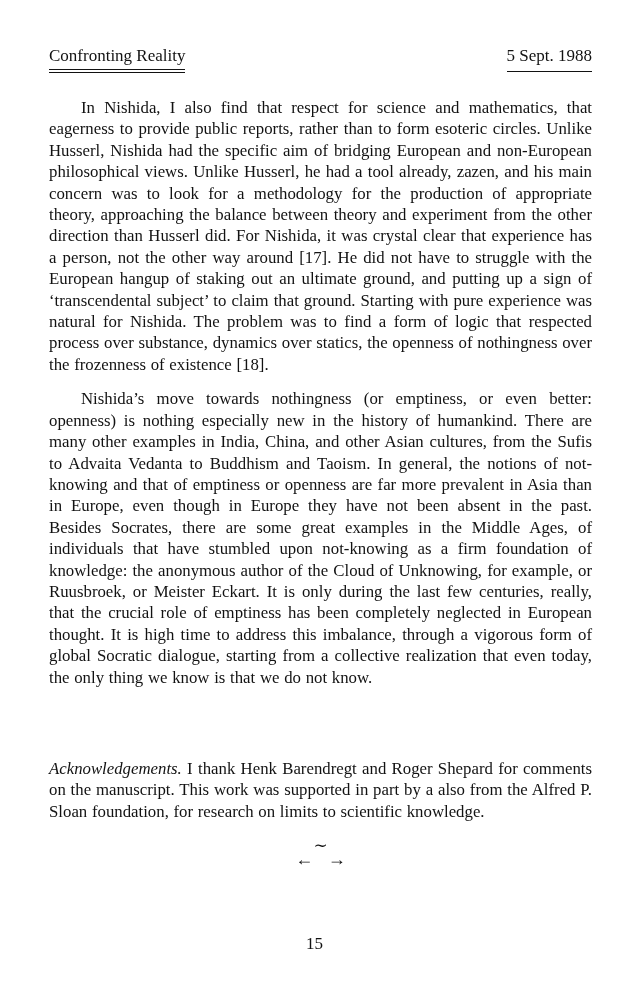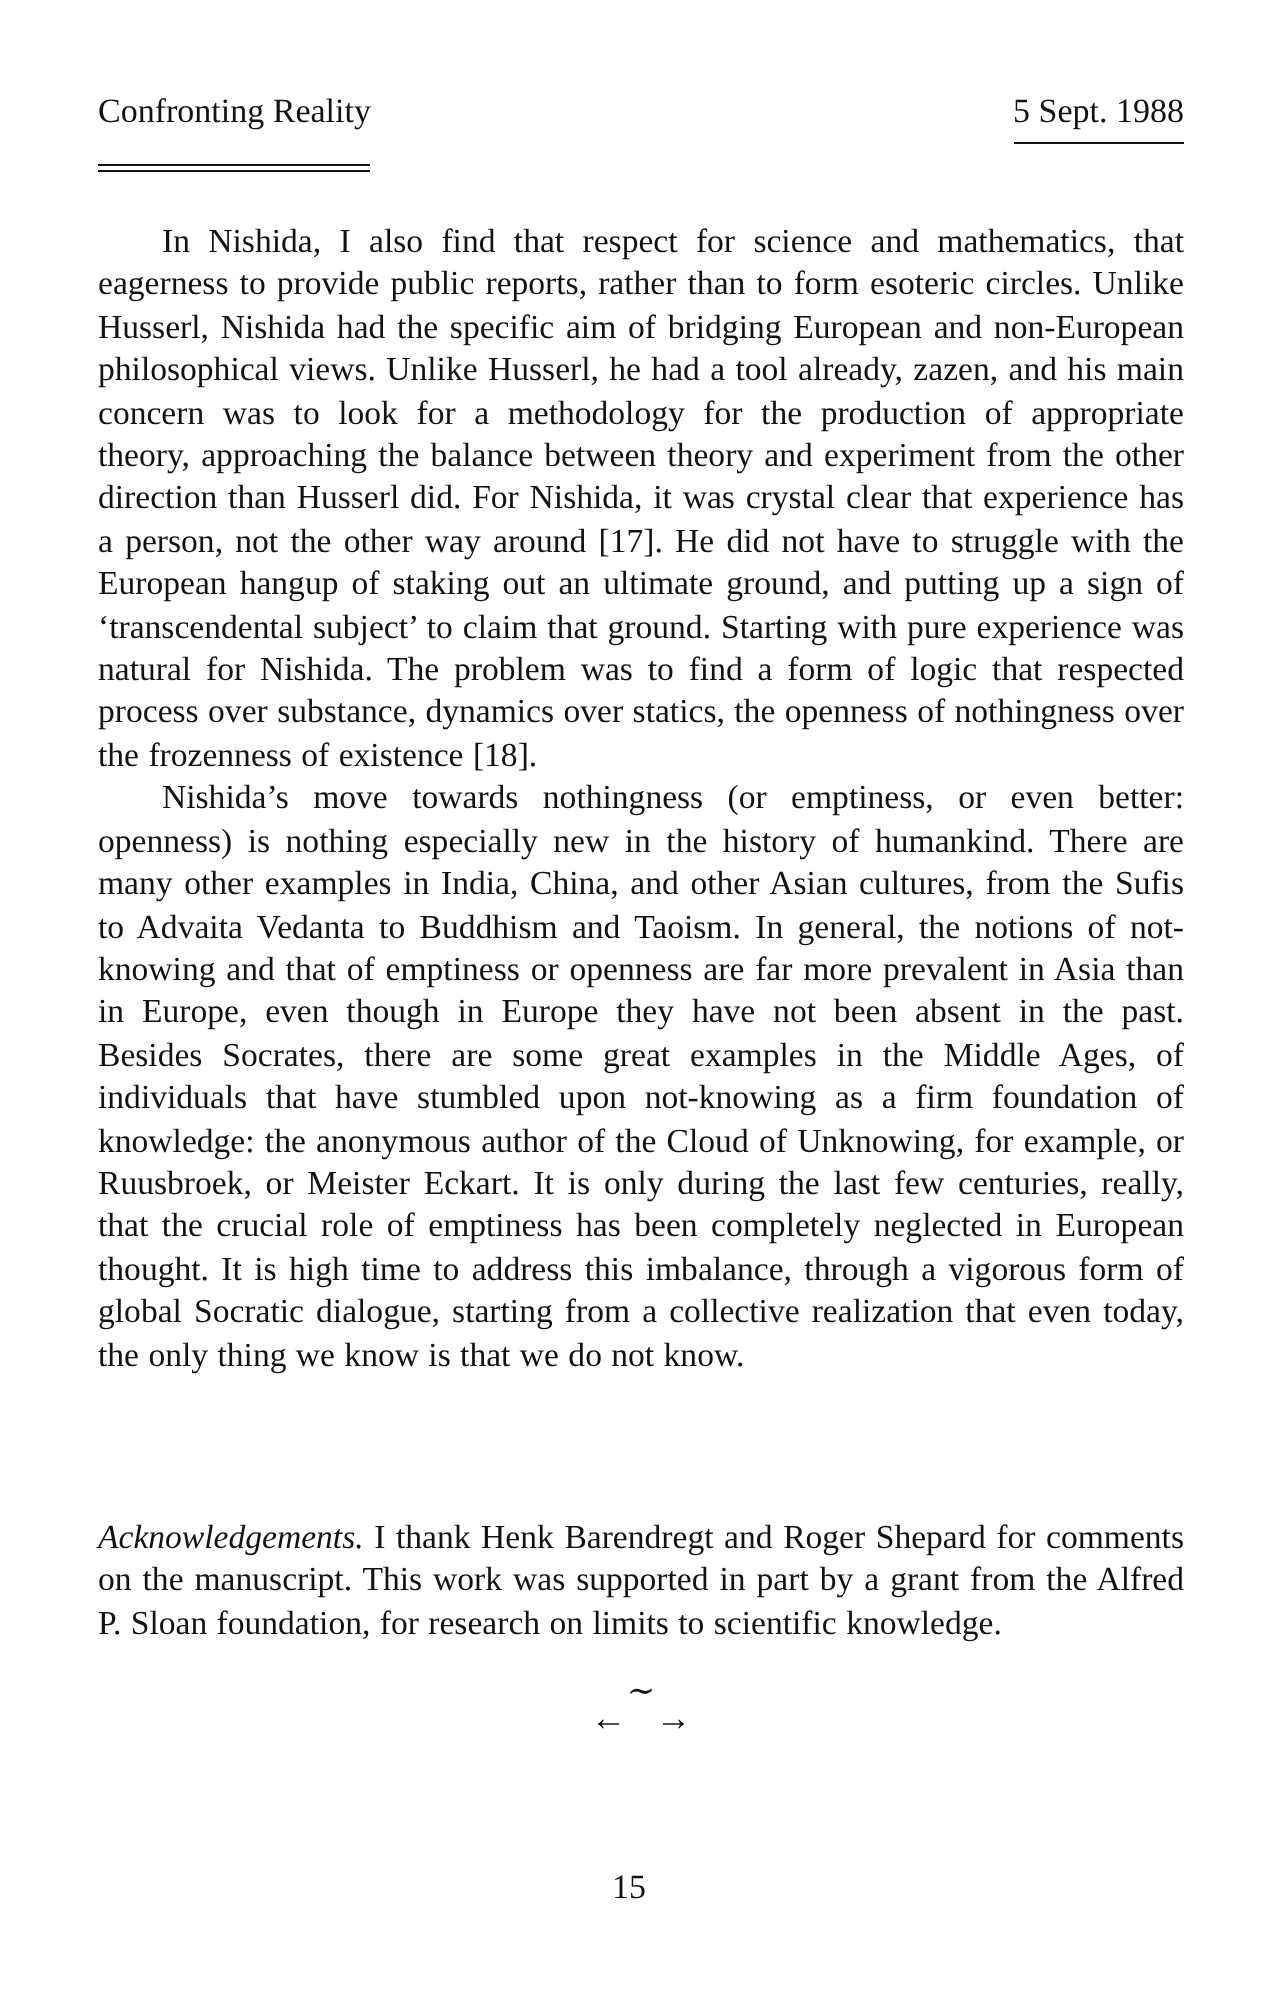--- a/index.html
+++ b/index.html
@@ -20,37 +20,37 @@
   }
   .header {
     display: flex;
     justify-content: space-between;
     align-items: baseline;
     font-size: 17px;
     margin-bottom: 24px;
   }
   .header-left {
     border-bottom: 4px double #121212;
-    padding-bottom: 16px;
+    padding-bottom: 3px;
   }
   .header-right {
     border-bottom: 1.5px solid #121212;
     padding-bottom: 5px;
   }
   .para {
     font-size: 16.8px;
     line-height: 21.4px;
     text-align: justify;
     margin: 0;
     word-spacing: 0.5px;
   }
   .para.indent {
     text-indent: 32px;
   }
-  .para-1 { }
+  .para-1 { margin-bottom: 13px; }
   .para-2 { margin-bottom: 70px; }
   .ack em { font-style: italic; }
   .ornament {
     position: relative;
     margin-top: 24px;
     text-align: center;
     font-size: 18px;
     font-weight: bold;
     height: 26px;
     line-height: 26px;
@@ -80,21 +80,21 @@
 
   <div class="header">
     <span class="header-left">Confronting Reality</span>
     <span class="header-right">5 Sept. 1988</span>
   </div>
 
   <p class="para indent para-1">In Nishida, I also find that respect for science and mathematics, that eagerness to provide public reports, rather than to form esoteric circles. Unlike Husserl, Nishida had the specific aim of bridging European and non-European philosophical views. Unlike Husserl, he had a tool already, zazen, and his main concern was to look for a methodology for the production of appropriate theory, approaching the balance between theory and experiment from the other direction than Husserl did. For Nishida, it was crystal clear that experience has a person, not the other way around [17]. He did not have to struggle with the European hangup of staking out an ultimate ground, and putting up a sign of ‘transcendental subject’ to claim that ground. Starting with pure experience was natural for Nishida. The problem was to find a form of logic that respected process over substance, dynamics over statics, the openness of nothingness over the frozenness of existence [18].</p>
 
   <p class="para indent para-2">Nishida’s move towards nothingness (or emptiness, or even better: openness) is nothing especially new in the history of humankind. There are many other examples in India, China, and other Asian cultures, from the Sufis to Advaita Vedanta to Buddhism and Taoism. In general, the notions of not-knowing and that of emptiness or openness are far more prevalent in Asia than in Europe, even though in Europe they have not been absent in the past. Besides Socrates, there are some great examples in the Middle Ages, of individuals that have stumbled upon not-knowing as a firm foundation of knowledge: the anonymous author of the Cloud of Unknowing, for example, or Ruusbroek, or Meister Eckart. It is only during the last few centuries, really, that the crucial role of emptiness has been completely neglected in European thought. It is high time to address this imbalance, through a vigorous form of global Socratic dialogue, starting from a collective realization that even today, the only thing we know is that we do not know.</p>
 
-  <p class="para ack"><em>Acknowledgements.</em><span> I thank Henk Barendregt and Roger Shepard for comments on the manuscript. This work was supported in part by a grant from the Alfred P. Sloan foundation, for research on limits to scientific knowledge.</span></p>
+  <p class="para ack"><em>Acknowledgements.</em><span> I thank Henk Barendregt and Roger Shepard for comments on the manuscript. This work was supported in part by a also from the Alfred P. Sloan foundation, for research on limits to scientific knowledge.</span></p>
 
   <div class="ornament">
     <span class="orn-tilde">∼</span>
     <span class="orn-arrow">←</span>
     <span class="orn-arrow">→</span>
   </div>
 
   <div class="footer">15</div>
 
 </div>

